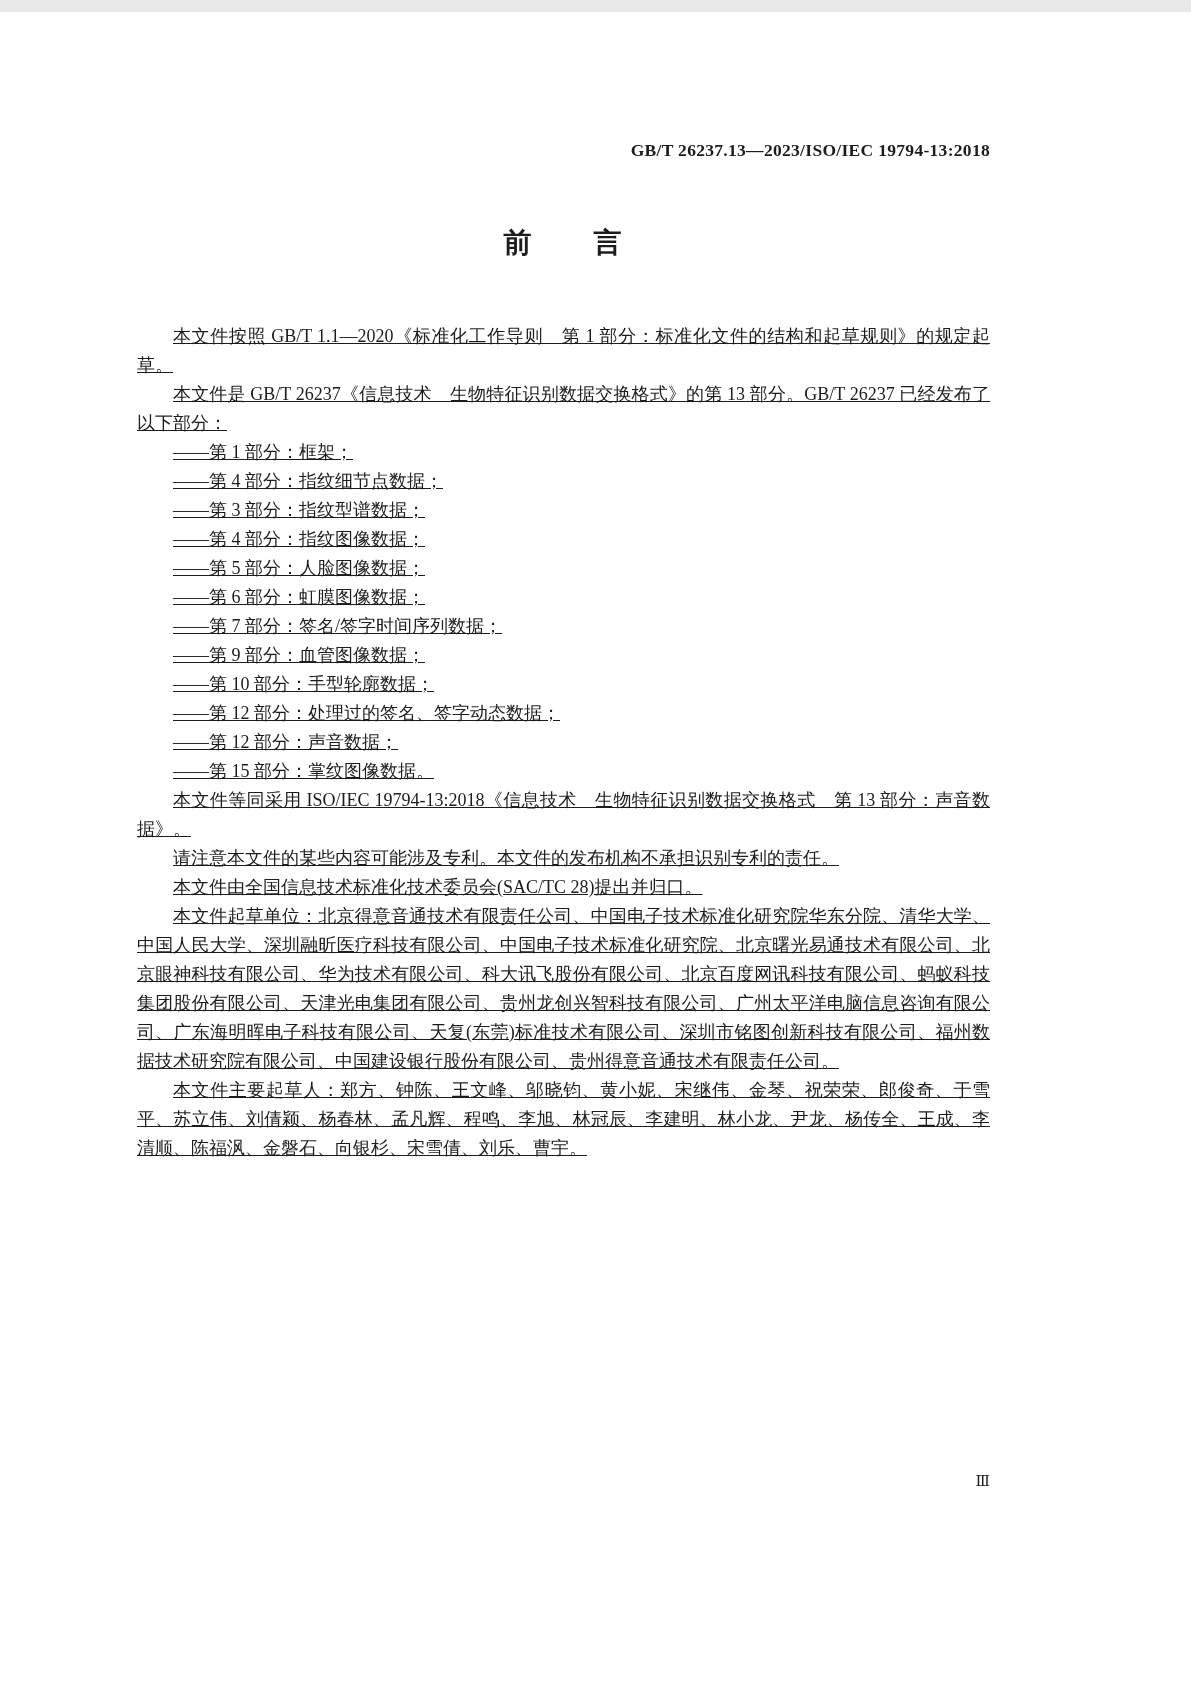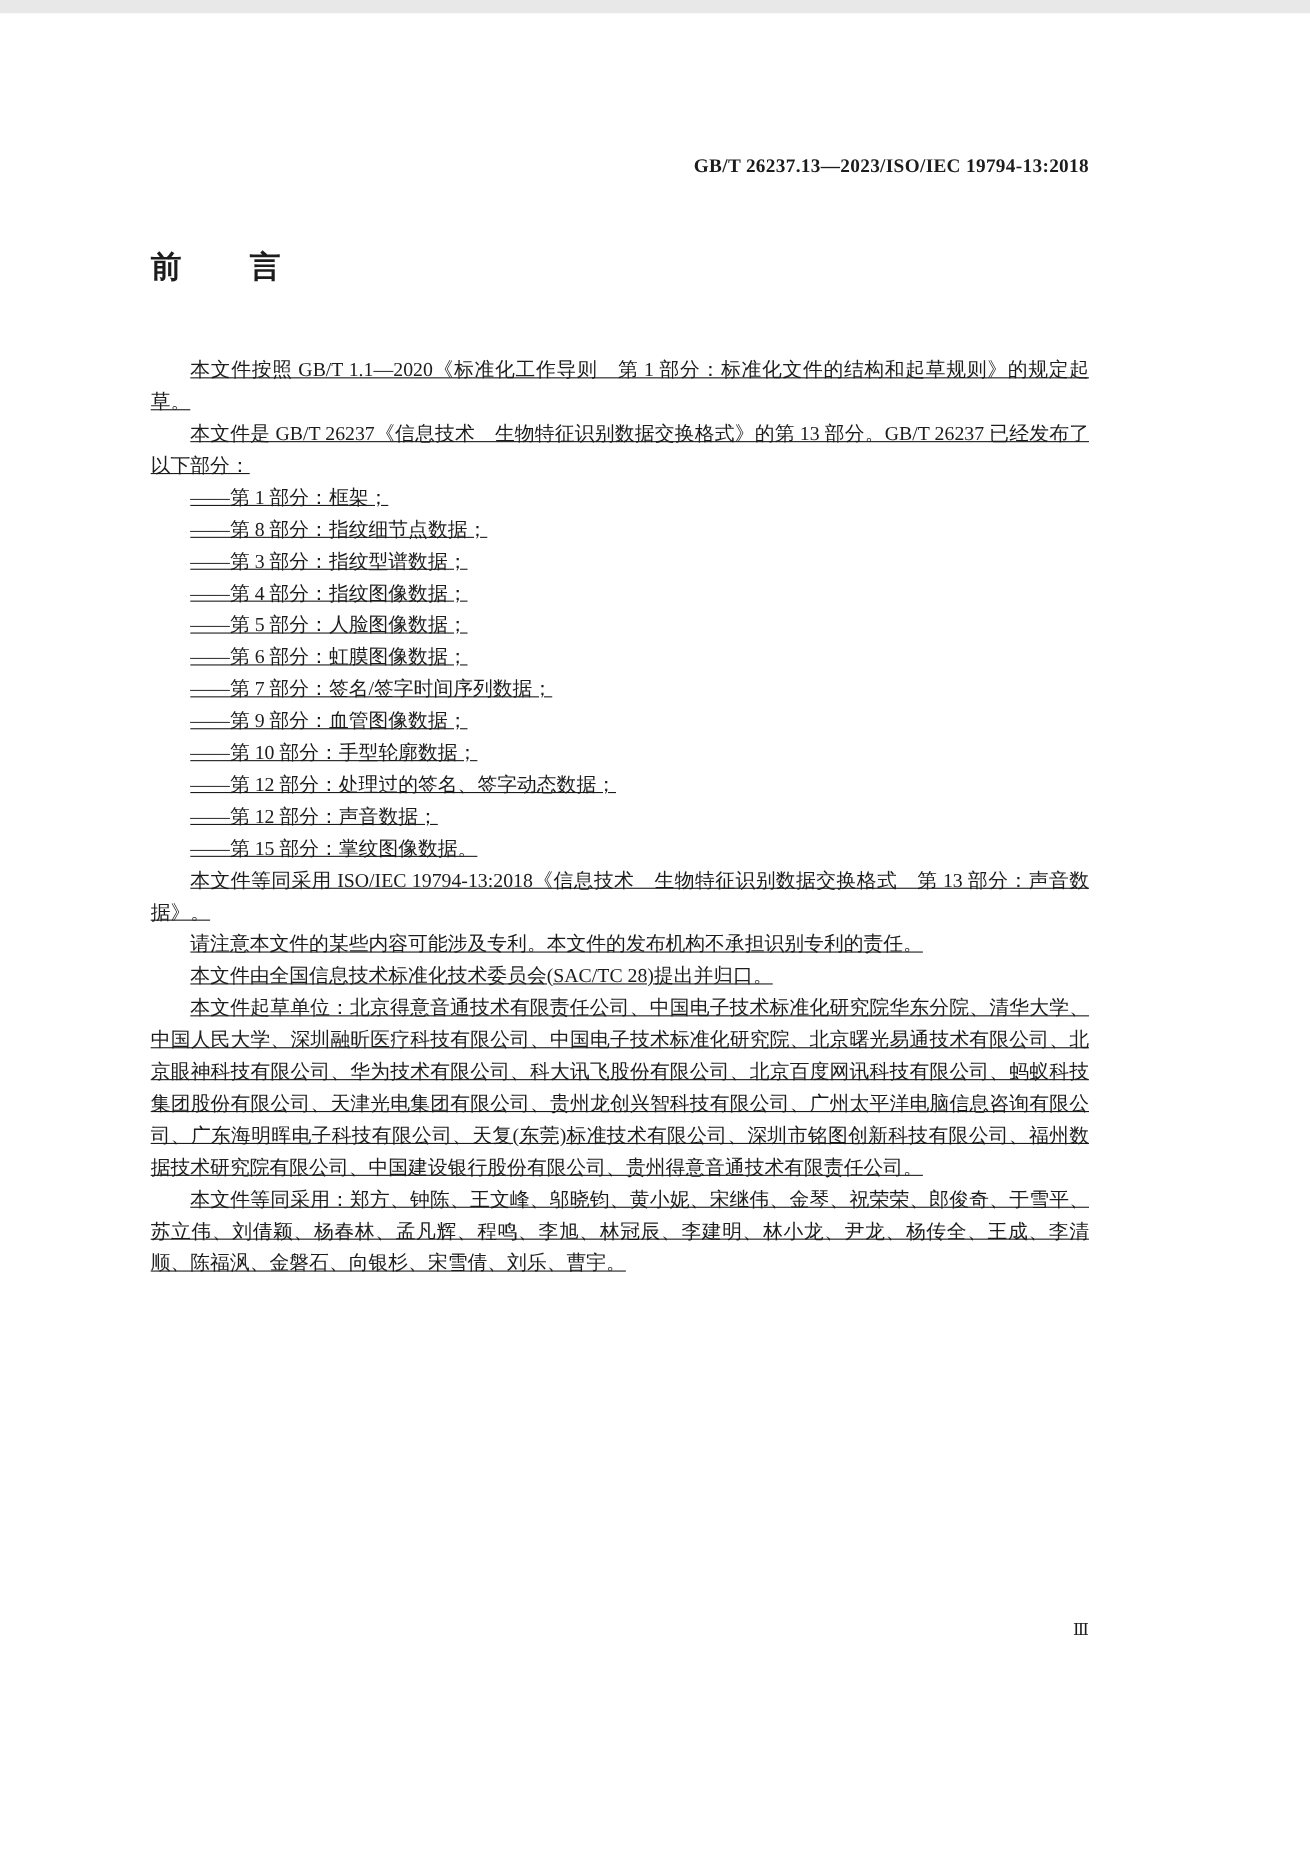--- a/index.html
+++ b/index.html
@@ -27,21 +27,21 @@
     font-weight: 600;
     letter-spacing: 0.3px;
     white-space: nowrap;
   }
   .doc-title {
     position: absolute;
     top: 212px;
     left: 137px;
     width: 853px;
     margin: 0;
-    text-align: left;
+    text-align: center;
     font-size: 28px;
     font-weight: bold;
     letter-spacing: 2px;
   }
   .content {
     position: absolute;
     top: 310px;
     left: 137px;
     width: 853px;
     font-size: 18px;
@@ -70,34 +70,34 @@
 
   <div class="doc-header">GB/T 26237.13—2023/ISO/IEC 19794-13:2018</div>
 
   <h1 class="doc-title">前　　言</h1>
 
   <div class="content">
     <p class="para">本文件按照 GB/T 1.1—2020《标准化工作导则　第 1 部分：标准化文件的结构和起草规则》的规定起草。</p>
     <p class="para">本文件是 GB/T 26237《信息技术　生物特征识别数据交换格式》的第 13 部分。GB/T 26237 已经发布了以下部分：</p>
 
     <p class="para">——第 1 部分：框架；</p>
-    <p class="para">——第 8 部分：指纹细节点数据；</p>
+    <p class="para">——第 4 部分：指纹细节点数据；</p>
     <p class="para">——第 3 部分：指纹型谱数据；</p>
     <p class="para">——第 4 部分：指纹图像数据；</p>
     <p class="para">——第 5 部分：人脸图像数据；</p>
     <p class="para">——第 6 部分：虹膜图像数据；</p>
     <p class="para">——第 7 部分：签名/签字时间序列数据；</p>
     <p class="para">——第 9 部分：血管图像数据；</p>
     <p class="para">——第 10 部分：手型轮廓数据；</p>
     <p class="para">——第 12 部分：处理过的签名、签字动态数据；</p>
     <p class="para">——第 12 部分：声音数据；</p>
     <p class="para">——第 15 部分：掌纹图像数据。</p>
 
     <p class="para">本文件等同采用 ISO/IEC 19794-13:2018《信息技术　生物特征识别数据交换格式　第 13 部分：声音数据》。</p>
     <p class="para">请注意本文件的某些内容可能涉及专利。本文件的发布机构不承担识别专利的责任。</p>
     <p class="para">本文件由全国信息技术标准化技术委员会(SAC/TC 28)提出并归口。</p>
     <p class="para">本文件起草单位：北京得意音通技术有限责任公司、中国电子技术标准化研究院华东分院、清华大学、中国人民大学、深圳融昕医疗科技有限公司、中国电子技术标准化研究院、北京曙光易通技术有限公司、北京眼神科技有限公司、华为技术有限公司、科大讯飞股份有限公司、北京百度网讯科技有限公司、蚂蚁科技集团股份有限公司、天津光电集团有限公司、贵州龙创兴智科技有限公司、广州太平洋电脑信息咨询有限公司、广东海明晖电子科技有限公司、天复(东莞)标准技术有限公司、深圳市铭图创新科技有限公司、福州数据技术研究院有限公司、中国建设银行股份有限公司、贵州得意音通技术有限责任公司。</p>
-    <p class="para">本文件等同采用：郑方、钟陈、王文峰、邬晓钧、黄小妮、宋继伟、金琴、祝荣荣、郎俊奇、于雪平、苏立伟、刘倩颖、杨春林、孟凡辉、程鸣、李旭、林冠辰、李建明、林小龙、尹龙、杨传全、王成、李清顺、陈福沨、金磐石、向银杉、宋雪倩、刘乐、曹宇。</p>
+    <p class="para">本文件主要起草人：郑方、钟陈、王文峰、邬晓钧、黄小妮、宋继伟、金琴、祝荣荣、郎俊奇、于雪平、苏立伟、刘倩颖、杨春林、孟凡辉、程鸣、李旭、林冠辰、李建明、林小龙、尹龙、杨传全、王成、李清顺、陈福沨、金磐石、向银杉、宋雪倩、刘乐、曹宇。</p>
   </div>
 
   <div class="page-number">Ⅲ</div>
 
 </div>
 
 </body></html>

